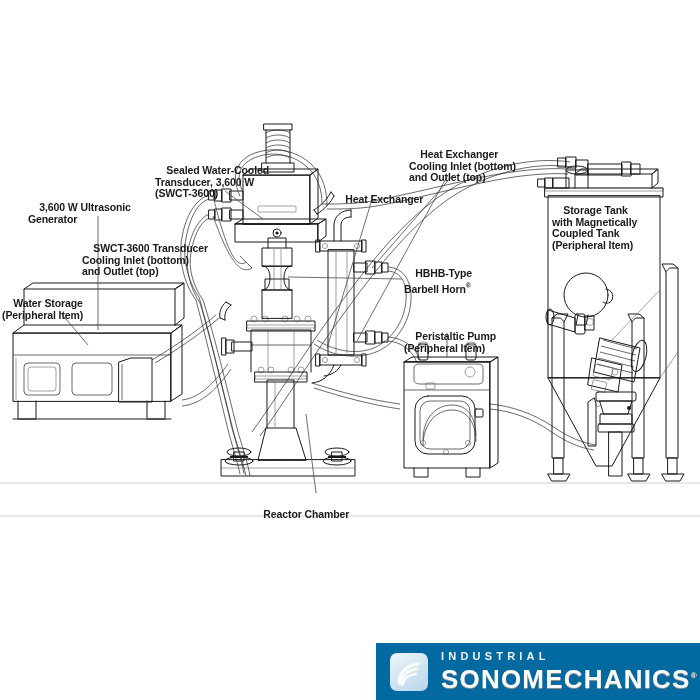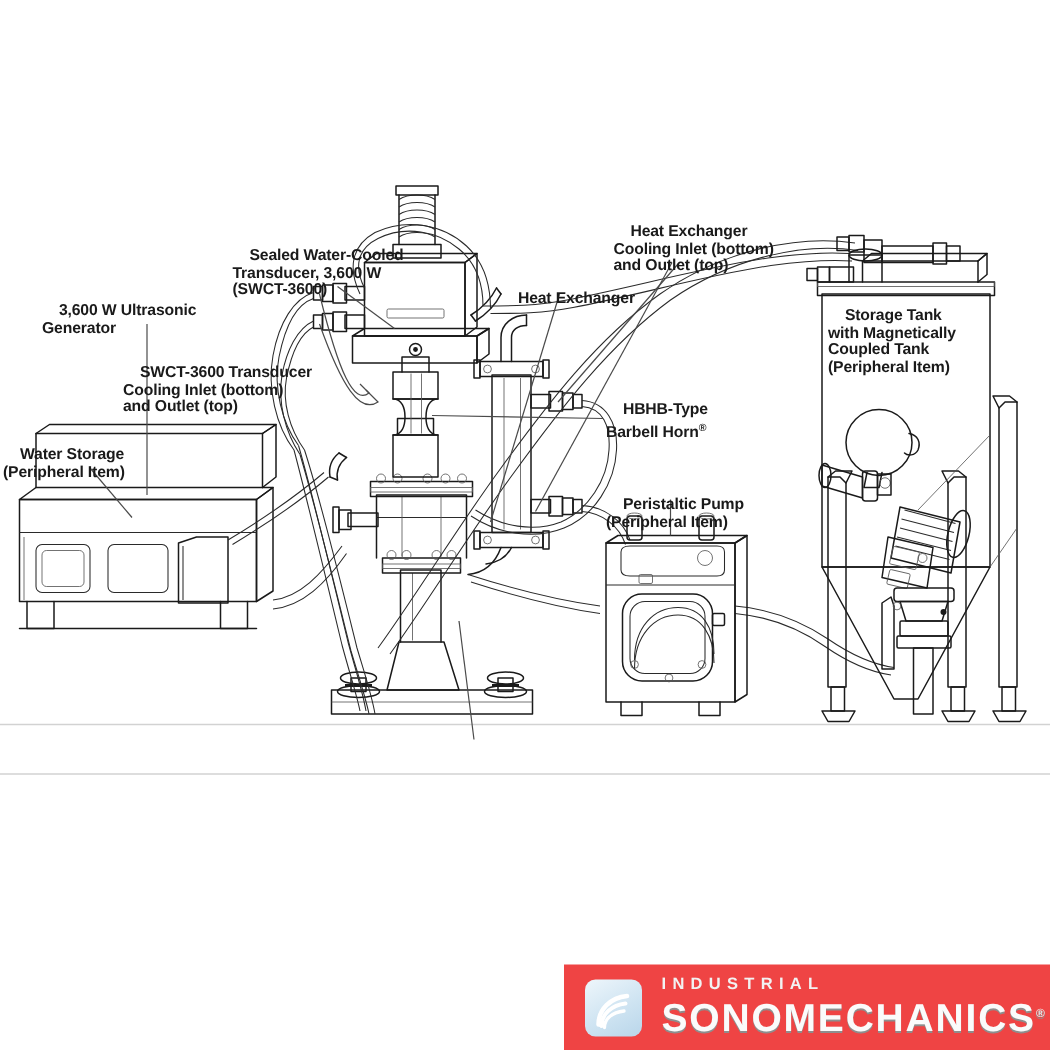--- a/index.html
+++ b/index.html
@@ -73,21 +73,21 @@
     vertical-align: super;
     font-weight: bold;
   }
   
   #watermark {
     position: absolute;
     left: 376px;
     top: 643px;
     width: 324px;
     height: 57px;
-    background: #ef4444;
+    background: #0369a1;
     display: flex;
     align-items: center;
     overflow: hidden;
   }
   #wm-icon {
     width: 38px;
     height: 38px;
     margin-left: 14px;
     border-radius: 7px;
     background: linear-gradient(150deg, #eef6fb 0%, #cfe4f2 55%, #b9d6ea 100%);
@@ -562,20 +562,23 @@
   </div>
 
   <div class="label c" style="left:404px; top:319px; width:112px;">
     <span>Peristaltic Pump</span><br><span>(Peripheral Item)</span>
   </div>
 
   <div class="label c" style="left:552px; top:193px; width:132px;">
     <span>Storage Tank</span><br><span>with Magnetically</span><br><span>Coupled Tank</span><br><span>(Peripheral Item)</span>
   </div>
 
+  <div class="label c" style="left:252px; top:497px; width:110px;">
+    <span>Reactor Chamber</span>
+  </div>
 
   <div id="watermark">
     <div id="wm-icon">
       <svg width="38" height="38" viewBox="0 0 38 38">
         <g fill="none" stroke="#ffffff" stroke-width="3" stroke-linecap="round">
           <path d="M9,30 C9,20 17,12 28,11"></path>
           <path d="M11,31 C11,23 18,17 27,16" stroke-width="2.6"></path>
           <path d="M13,32 C13,26 18,22 26,21" stroke-width="2.2"></path>
         </g>
         <circle cx="11" cy="30" r="2" fill="#ffffff"></circle>

